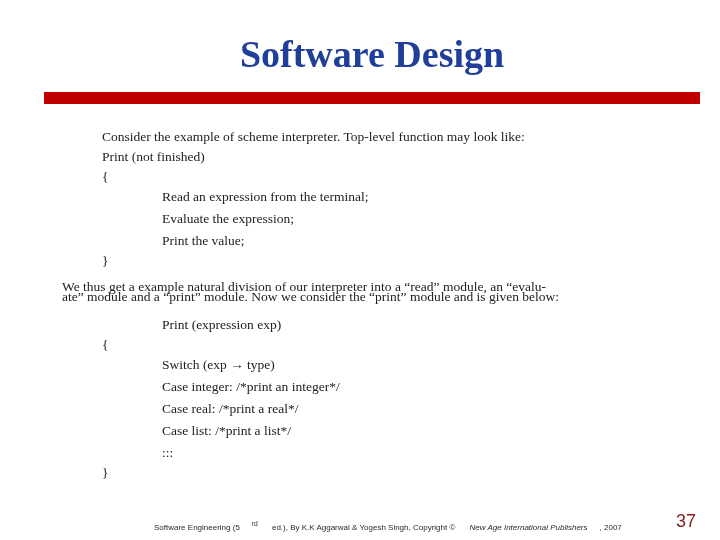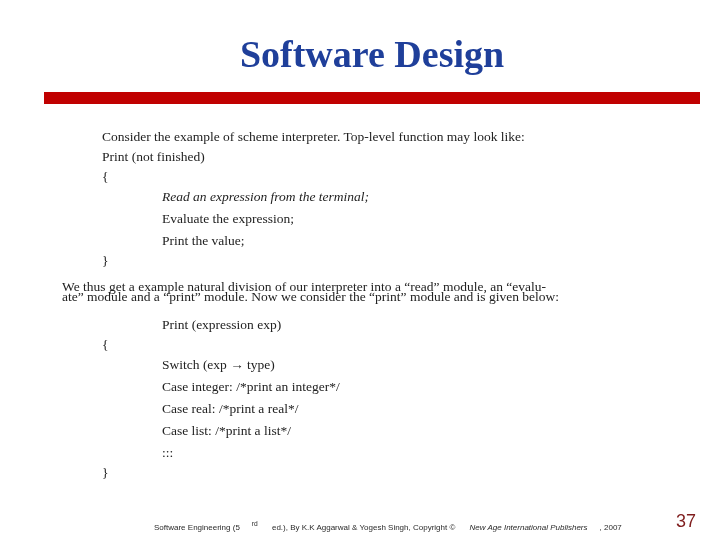--- a/index.html
+++ b/index.html
@@ -38,21 +38,21 @@
 <body>
 
 <div class="slide">
   <div class="title">Software Design</div>
   <div class="rule"></div>
 
   <div class="body" id="body">
       <div class="line" style="left: 0px; top: 0px; text-align: right;">Consider the example of scheme interpreter. Top-level function may look like:</div>
       <div class="line" style="left: 0px; top: 20px;">Print (not finished)</div>
       <div class="line" style="left: 0px; top: 40px;">{</div>
-      <div class="line" style="left: 60px; top: 60px; font-style: italic;">Read an expression from the terminal;</div>
+      <div class="line" style="left: 60px; top: 60px;">Read an expression from the terminal;</div>
       <div class="line" style="left: 60px; top: 82px;">Evaluate the expression;</div>
       <div class="line" style="left: 60px; top: 104px;">Print the value;</div>
       <div class="line" style="left: 0px; top: 124px;">}</div>
       <div class="line" style="left: -40px; top: 150px;">        We thus get a example natural division of our interpreter into a “read” module, an “evalu-</div>
       <div class="line" style="left: -40px; top: 160px;">ate” module and a “print” module. Now we consider the “print” module and is given below:</div>
       <div class="line" style="left: 60px; top: 188px;">Print (expression exp)</div>
       <div class="line" style="left: 0px; top: 208px;">{</div>
       <div class="line" style="left: 60px; top: 228px;">Switch (exp → type)</div>
       <div class="line" style="left: 60px; top: 250px;">Case integer: /*print an integer*/</div>
       <div class="line" style="left: 60px; top: 272px;">Case real:   /*print a real*/</div>

